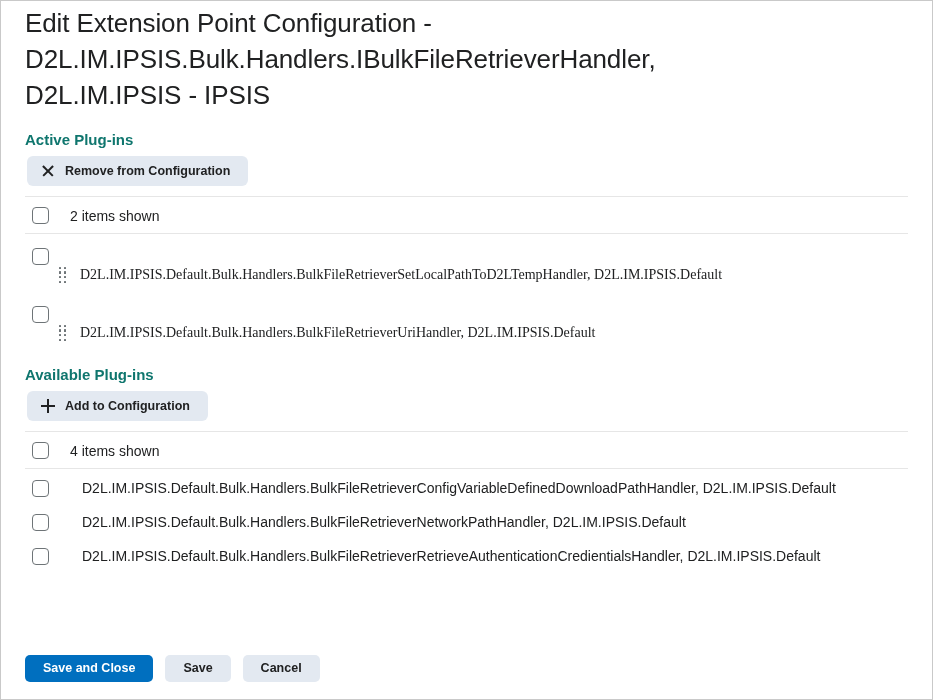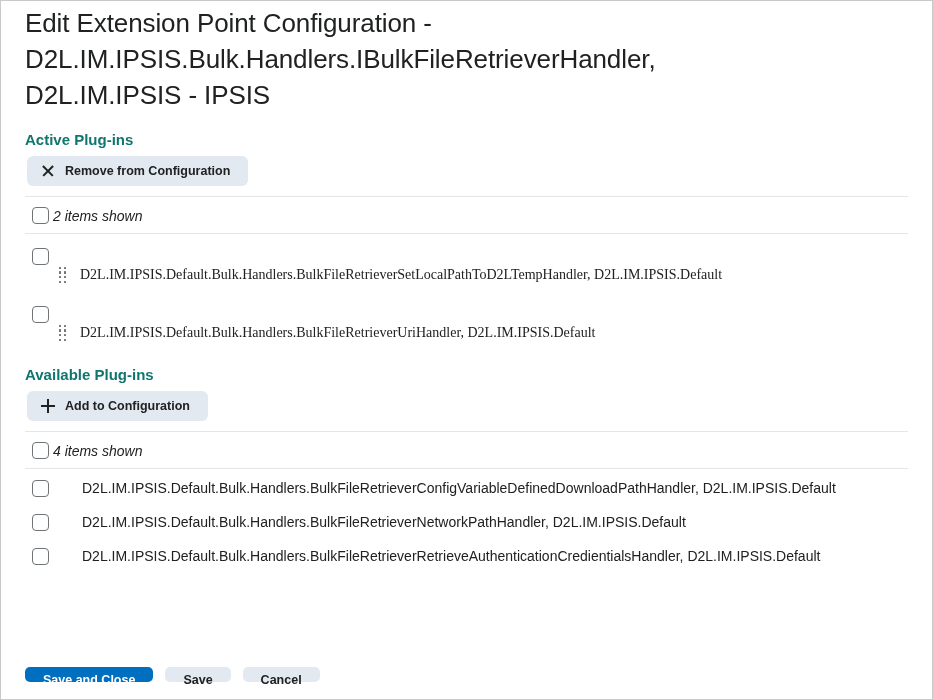--- a/index.html
+++ b/index.html
@@ -100,24 +100,23 @@
   .icon-plus::after  { top: 0; left: 6px; height: 14px; width: 1.6px; }
 
   
   .list {
     margin-top: 10px;
     border-top: 1px solid #e6e6e6;
   }
   .list-header {
     display: flex;
     align-items: center;
-    gap: 4px;
+    gap: 21px;
     padding: 10px 0 9px 7px;
     border-bottom: 1px solid #e6e6e6;
-    font-style: italic;
   }
   .list-header-label {
     font-size: 14px;
     color: #202122;
   }
 
   
   .checkbox {
     width: 17px;
     height: 17px;
@@ -192,21 +191,21 @@
     align-items: center;
     gap: 12px;
   }
   .btn {
     font-family: "Liberation Sans", sans-serif;
     font-size: 12.5px;
     font-weight: 700;
     border: none;
     border-radius: 5px;
     padding: 0 18px;
-    height: 15px;
+    height: 27px;
     line-height: 27px;
     cursor: pointer;
     text-align: center;
   }
   .btn-primary {
     background: #006fbf;
     color: #ffffff;
     min-width: 120px;
   }
   .btn-secondary {

